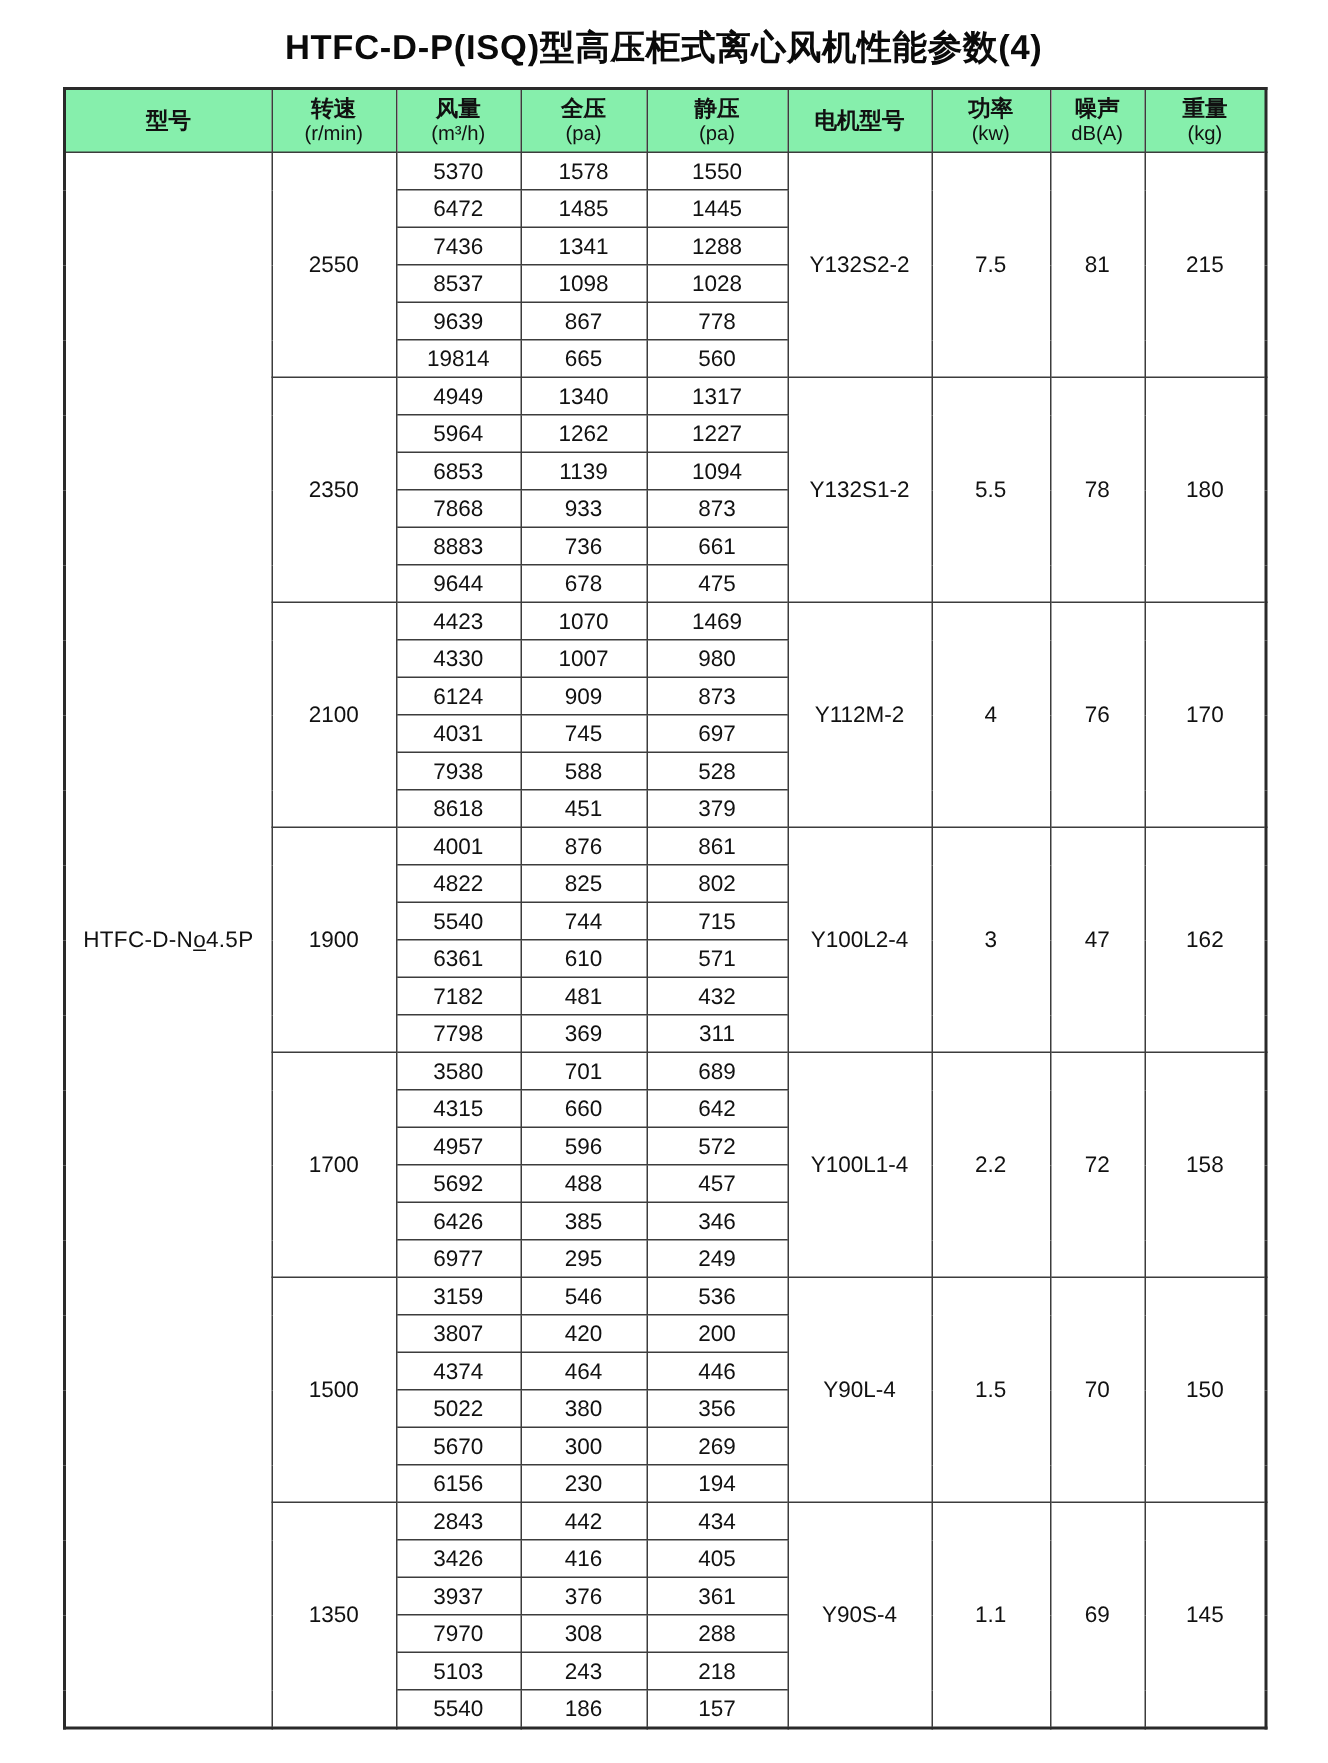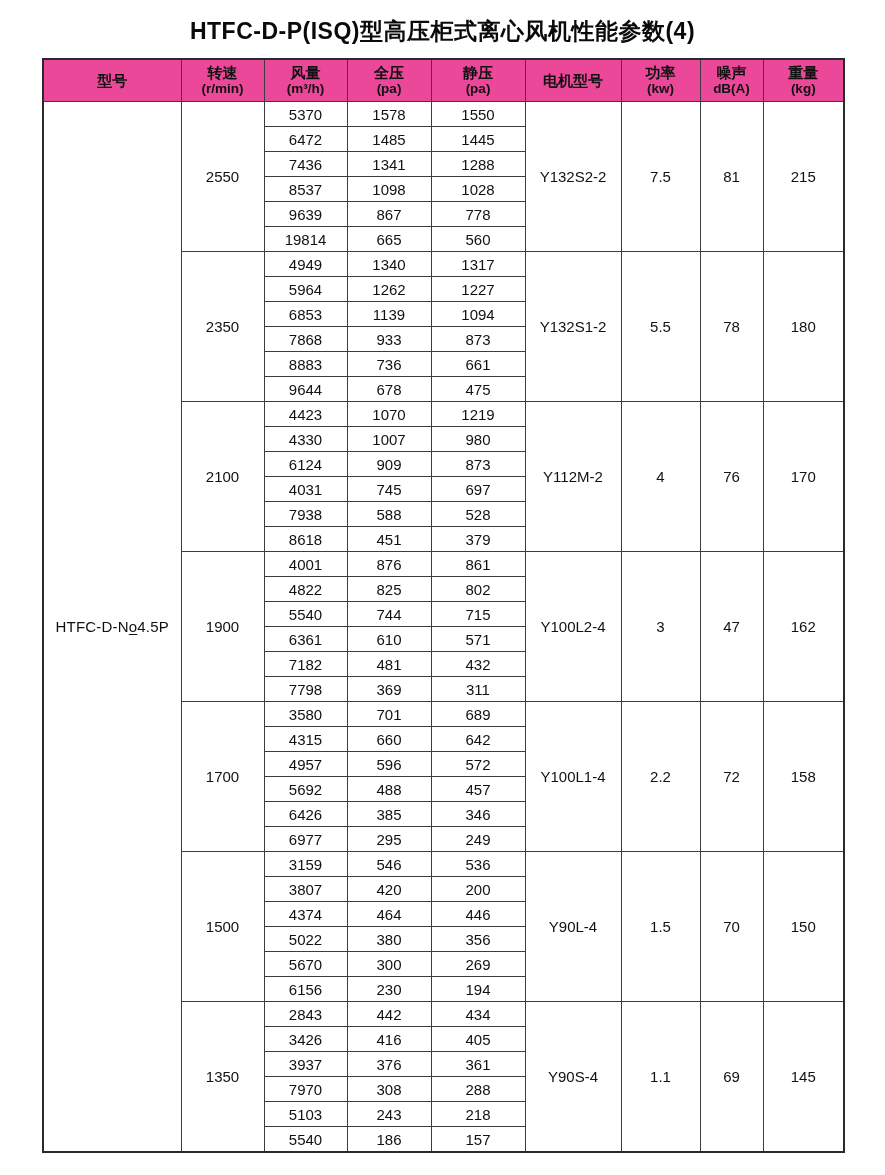--- a/index.html
+++ b/index.html
@@ -19,25 +19,25 @@
     border-collapse:collapse;table-layout:fixed;width:801px;
     font-size:15px;
   }
   table.spec th, table.spec td{
     border:1px solid #3c3c3c;
     text-align:center;vertical-align:middle;
     padding:0;overflow:hidden;white-space:nowrap;
   }
   table.spec{border:2px solid #2a2a2a;}
   table.spec thead th{
-    background:#ec4899;height:41px;
+    background:#86efac;height:41px;
     font-weight:bold;font-size:15px;line-height:1.15;
   }
   table.spec thead th .unit{
-    display:block;font-size:13.5px;font-weight:bold;
+    display:block;font-size:13.5px;font-weight:normal;
   }
   table.spec thead th .unit:empty{display:none;}
   table.spec td{height:24px;background:#ffffff;font-size:15px;}
   td.model-cell{font-size:15px;letter-spacing:0.2px;}
   td.model-cell .u{text-decoration:underline;text-underline-offset:2px;}
 </style>
 </head>
 <body>
 
 <div class="page-title">HTFC-D-P(ISQ)型高压柜式离心风机性能参数(4)</div>
@@ -136,21 +136,21 @@
       </tr>
       <tr>
         <td>9644</td>
         <td>678</td>
         <td>475</td>
       </tr>
       <tr>
         <td rowspan="6">2100</td>
         <td>4423</td>
         <td>1070</td>
-        <td>1219</td>
+        <td>1469</td>
         <td rowspan="6">Y112M-2</td>
         <td rowspan="6">4</td>
         <td rowspan="6">76</td>
         <td rowspan="6">170</td>
       </tr>
       <tr>
         <td>4330</td>
         <td>1007</td>
         <td>980</td>
       </tr>

